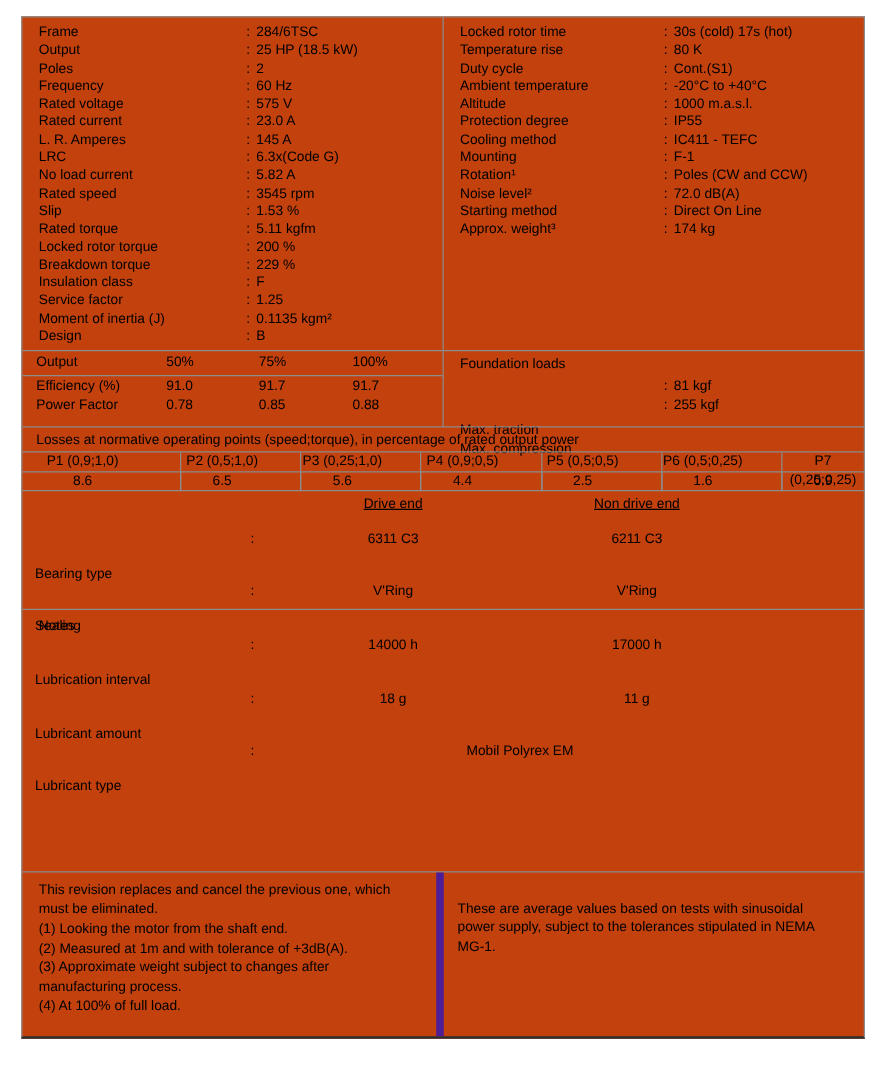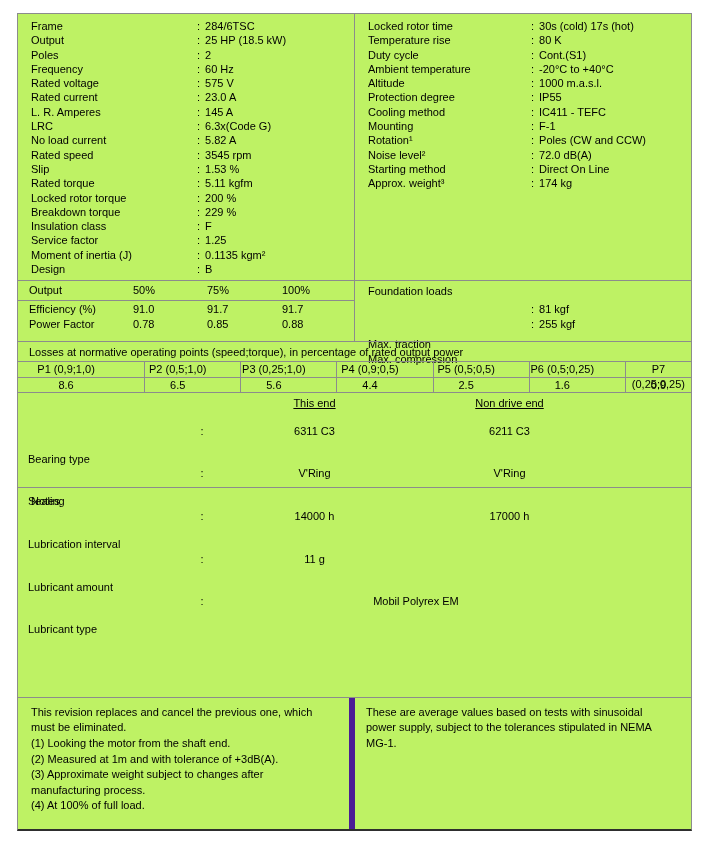--- a/index.html
+++ b/index.html
@@ -1,21 +1,21 @@
 <!DOCTYPE html>
 <html><head>
 <meta charset="utf-8">
 <style>
   * { margin:0; padding:0; box-sizing:border-box; }
   html,body { width:712px; height:853px; background:#ffffff;
     font-family:"Liberation Sans","DejaVu Sans",sans-serif;
     font-size:11px; color:#000; }
   .sheet { position:absolute; left:17px; top:13px; width:675px; height:818px;
     border:1px solid #8c8c8c; border-bottom:2px solid #2e2e2e;
-    display:flex; flex-direction:column; background:#bef264; }
+    display:flex; flex-direction:column; background:#c2410c; }
 
   
   .spec-section { height:274px; display:flex; }
   .spec-col { padding-top:5px; overflow:hidden; }
   .spec-col.left  { width:337px; border-right:1px solid #8c8c8c; }
   .spec-col.right { flex:1; }
   .spec-row { display:flex; line-height:14.3px; padding-left:13px; white-space:nowrap; }
   .spec-col.left  .spec-row .lbl { width:166px; flex:none; }
   .spec-col.right .spec-row .lbl { width:163px; flex:none; }
   .spec-row .sep { flex:none; }
@@ -55,21 +55,21 @@
   .b-head .c span { text-decoration:underline; }
   .b-span { grid-column:3 / 5; text-align:center; }
 
   
   .notes-section { height:216px; border-top:1px solid #8c8c8c; padding:7px 13px; }
 
   
   .footer-section { flex:1; border-top:1px solid #8c8c8c; display:flex; }
   .footer-left { width:337px; border-right:6px solid #4c1d95;
     padding:7px 14px 15px 13px; line-height:15.6px; }
-  .footer-right { flex:1; padding:7px 20px 0 11px; line-height:15.6px; }
+  .footer-right { flex:1; padding:7px 20px 0 11px; line-height:15.6px;margin-top:15px; }
   .footer-left p, .footer-right p { margin:0; }
 </style>
 </head>
 <body>
 
 <div class="sheet">
 
   <div class="spec-section">
     <div class="spec-col left">
 
@@ -326,21 +326,21 @@
         <div class="lcell">1.6</div>
 
         <div class="lcell">0.9</div>
       </div>
   </div>
 
   <div class="bearing-section">
     <div class="b-row b-head">
       <span class="lbl"></span>
       <span></span>
-      <span class="c"><span>This end</span></span>
+      <span class="c"><span>Drive end</span></span>
       <span class="c"><span>Non drive end</span></span>
     </div>
     <div>
 
         <div class="b-row">
           <span class="lbl">Bearing type</span>
           <span class="colon">:</span>
           <span class="c">6311 C3</span>
           <span class="c">6211 C3</span>
         </div>
@@ -355,20 +355,21 @@
         <div class="b-row">
           <span class="lbl">Lubrication interval</span>
           <span class="colon">:</span>
           <span class="c">14000 h</span>
           <span class="c">17000 h</span>
         </div>
 
         <div class="b-row">
           <span class="lbl">Lubricant amount</span>
           <span class="colon">:</span>
+          <span class="c">18 g</span>
           <span class="c">11 g</span>
         </div>
       </div>
     <div class="b-row">
       <span class="lbl">Lubricant type</span>
       <span class="colon">:</span>
       <span class="b-span">Mobil Polyrex EM</span>
     </div>
   </div>
 

